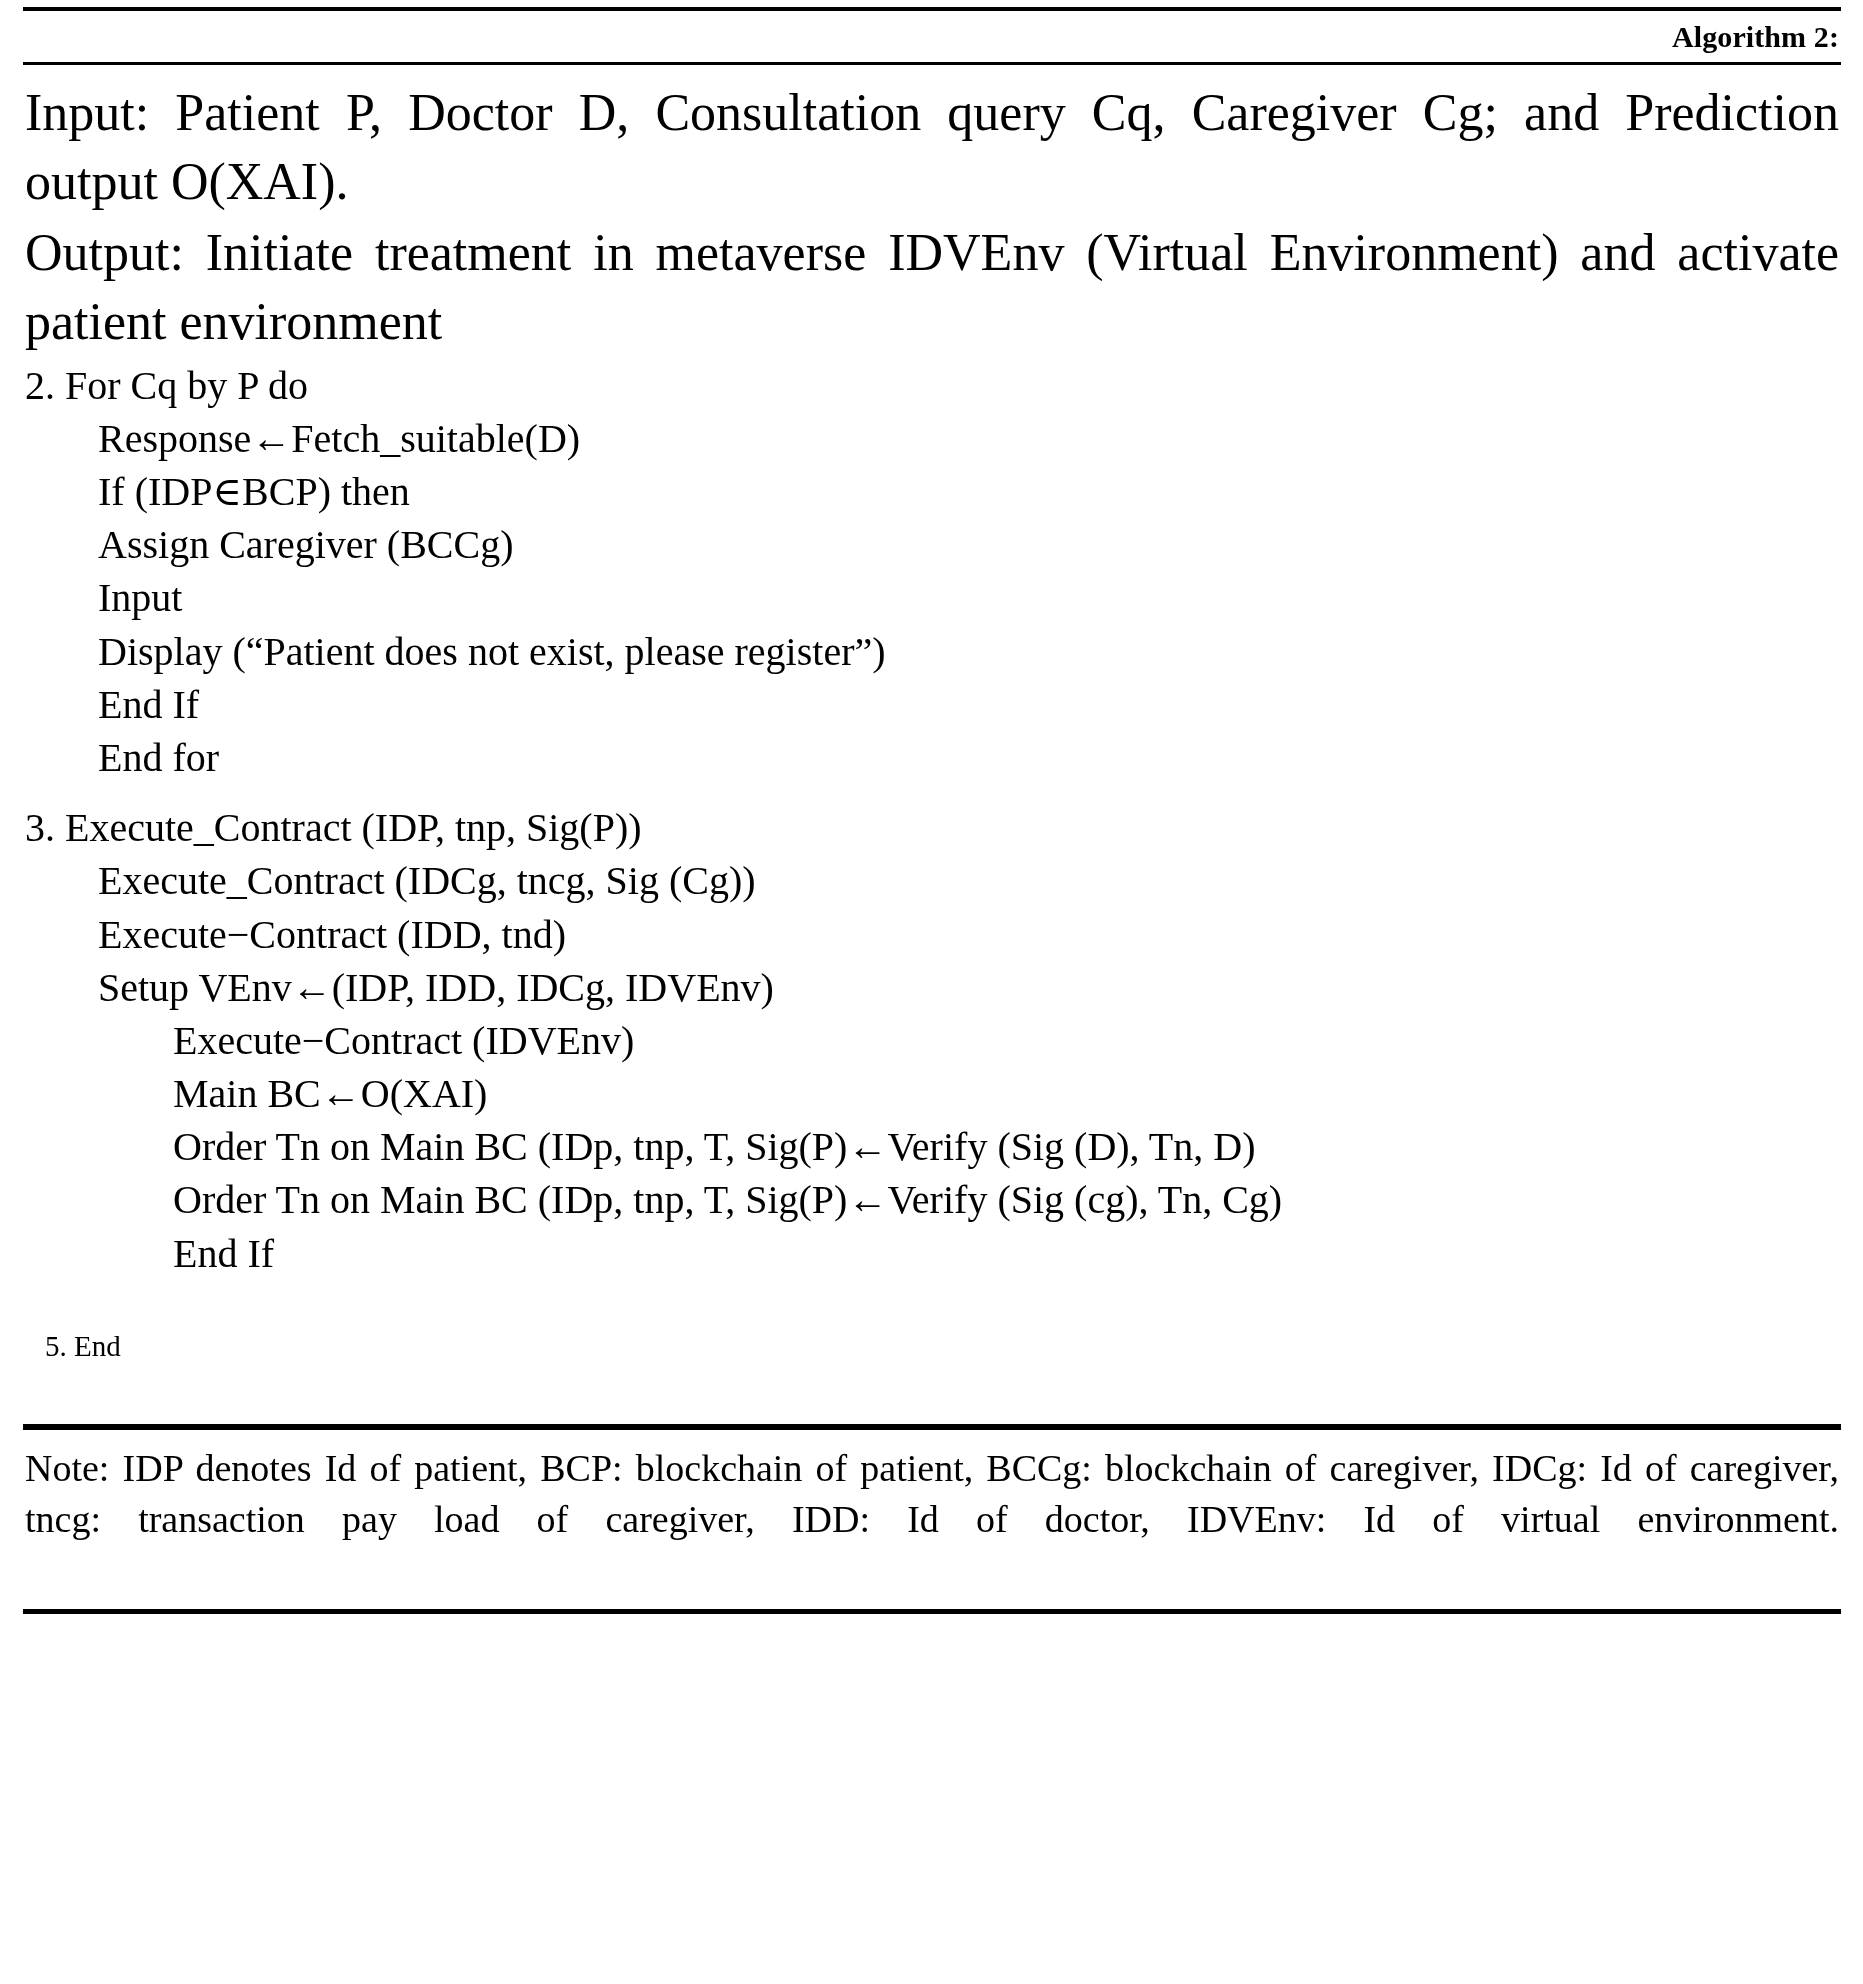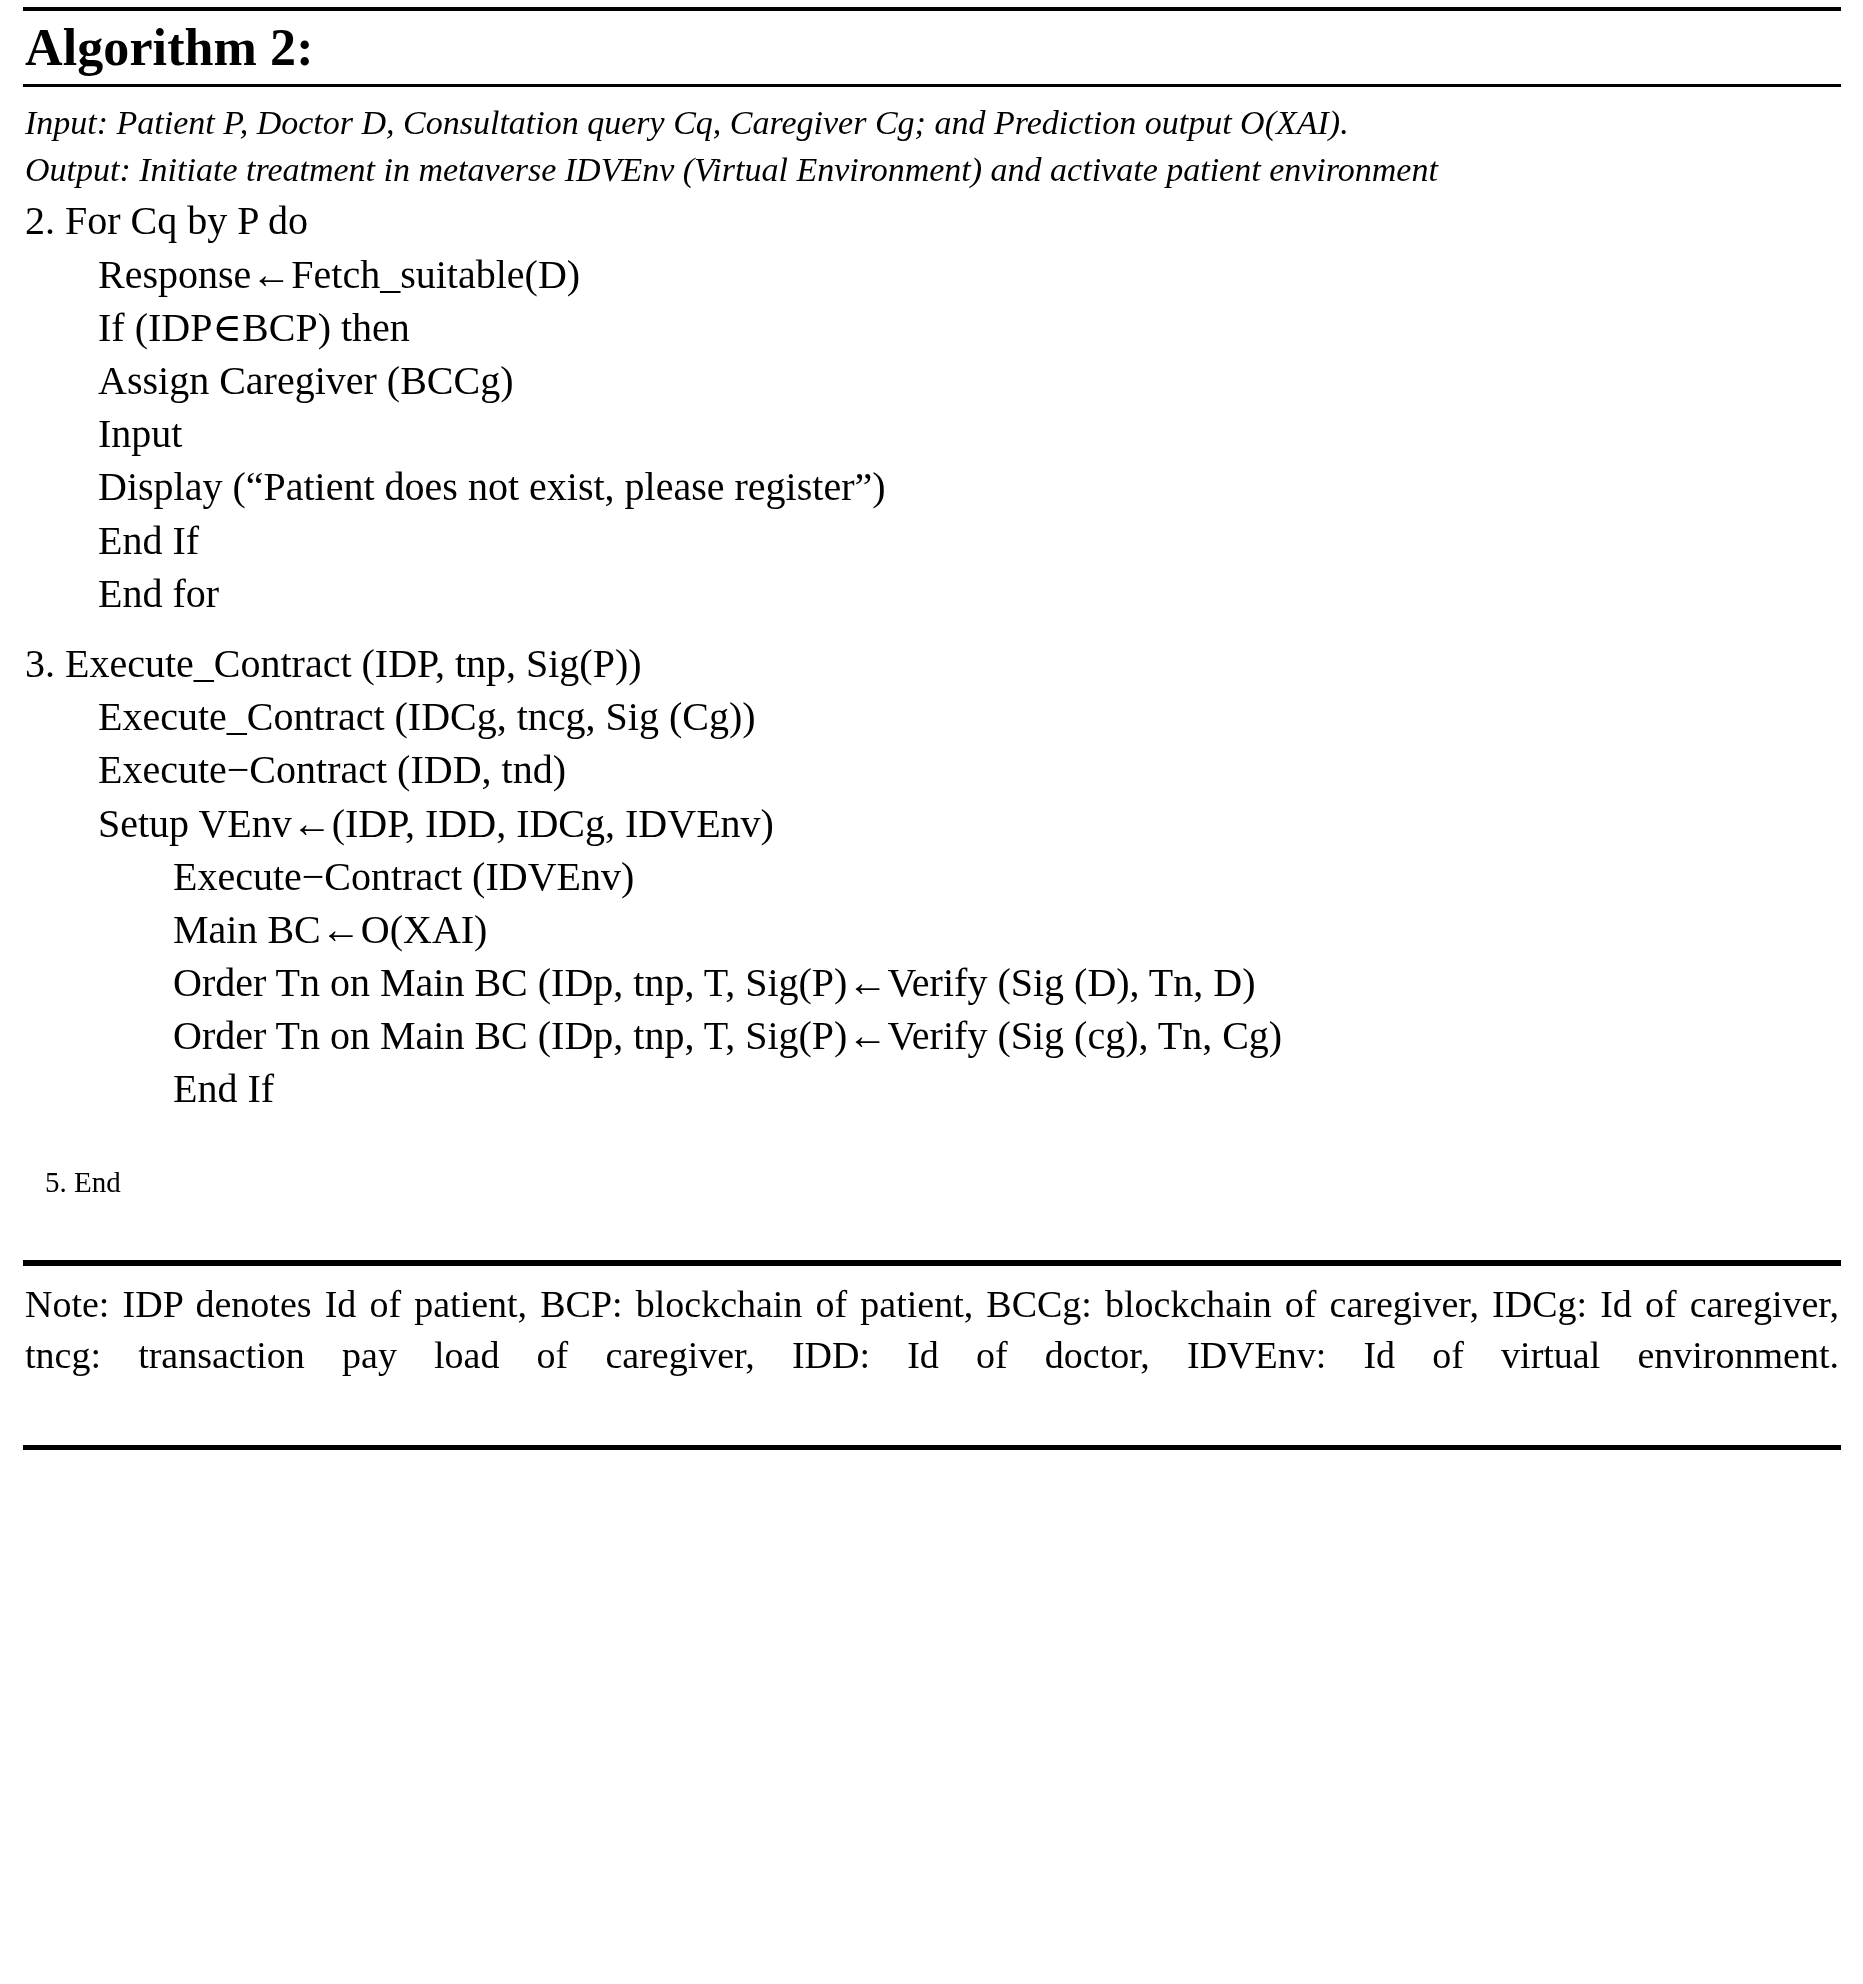--- a/index.html
+++ b/index.html
@@ -32,38 +32,38 @@
   .rule-top       { margin-top: 7px; }
   .rule-under-title { margin-top: 0; }
   .rule-note-top  { height: 5.4px; }
   .rule-bottom    { height: 5.4px; }
 
   
   .title-row {
     padding: 11px 2px 10px 2px;
   }
   .title-text {
-    font-size: 52px;
+    font-size: 30px;
     font-weight: bold;
     line-height: 1.0;
     letter-spacing: 0.1px;
+    text-align: right;
   }
 
   
   .algo-body {
     padding: 13px 2px 0 2px;
   }
 
   .para {
-    font-size: 34px;
+    font-size: 52px;
     line-height: 1.33;
     text-align: justify;
     text-justify: inter-word;
     margin: 0 0 2px 0;
-    font-style: italic;
   }
   .para:last-child { margin-bottom: 0; }
 
   .step {
     font-size: 40px;
     line-height: 1.33;
     margin: 0;
     white-space: nowrap;
   }
 

